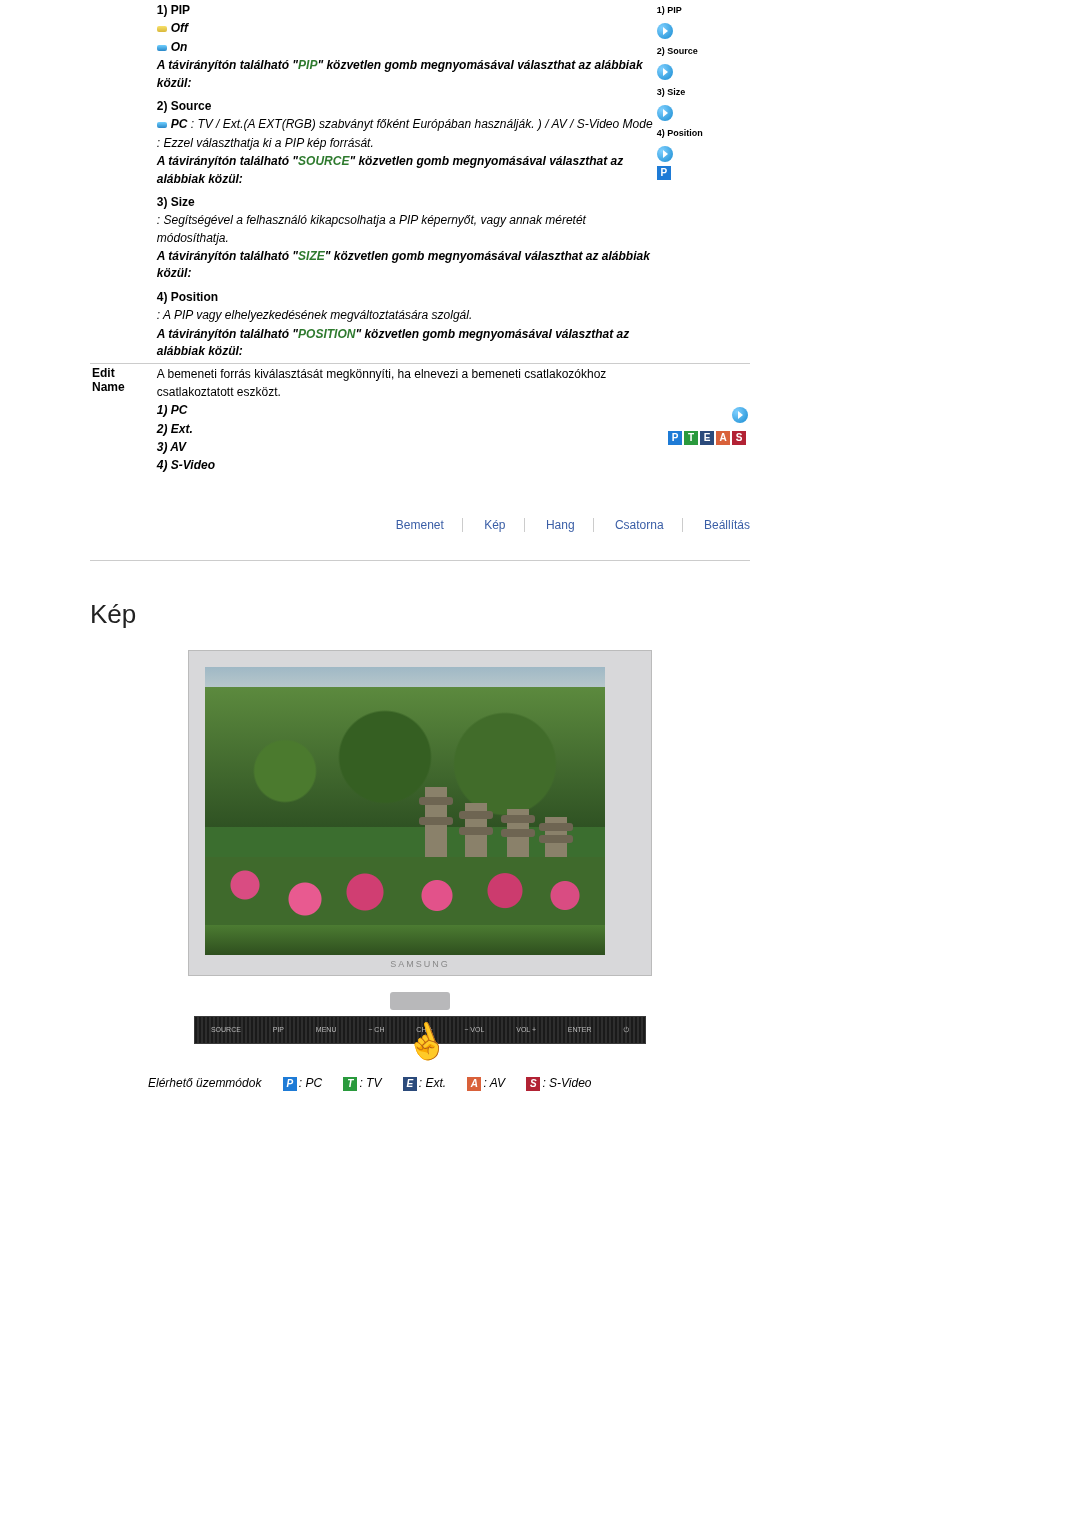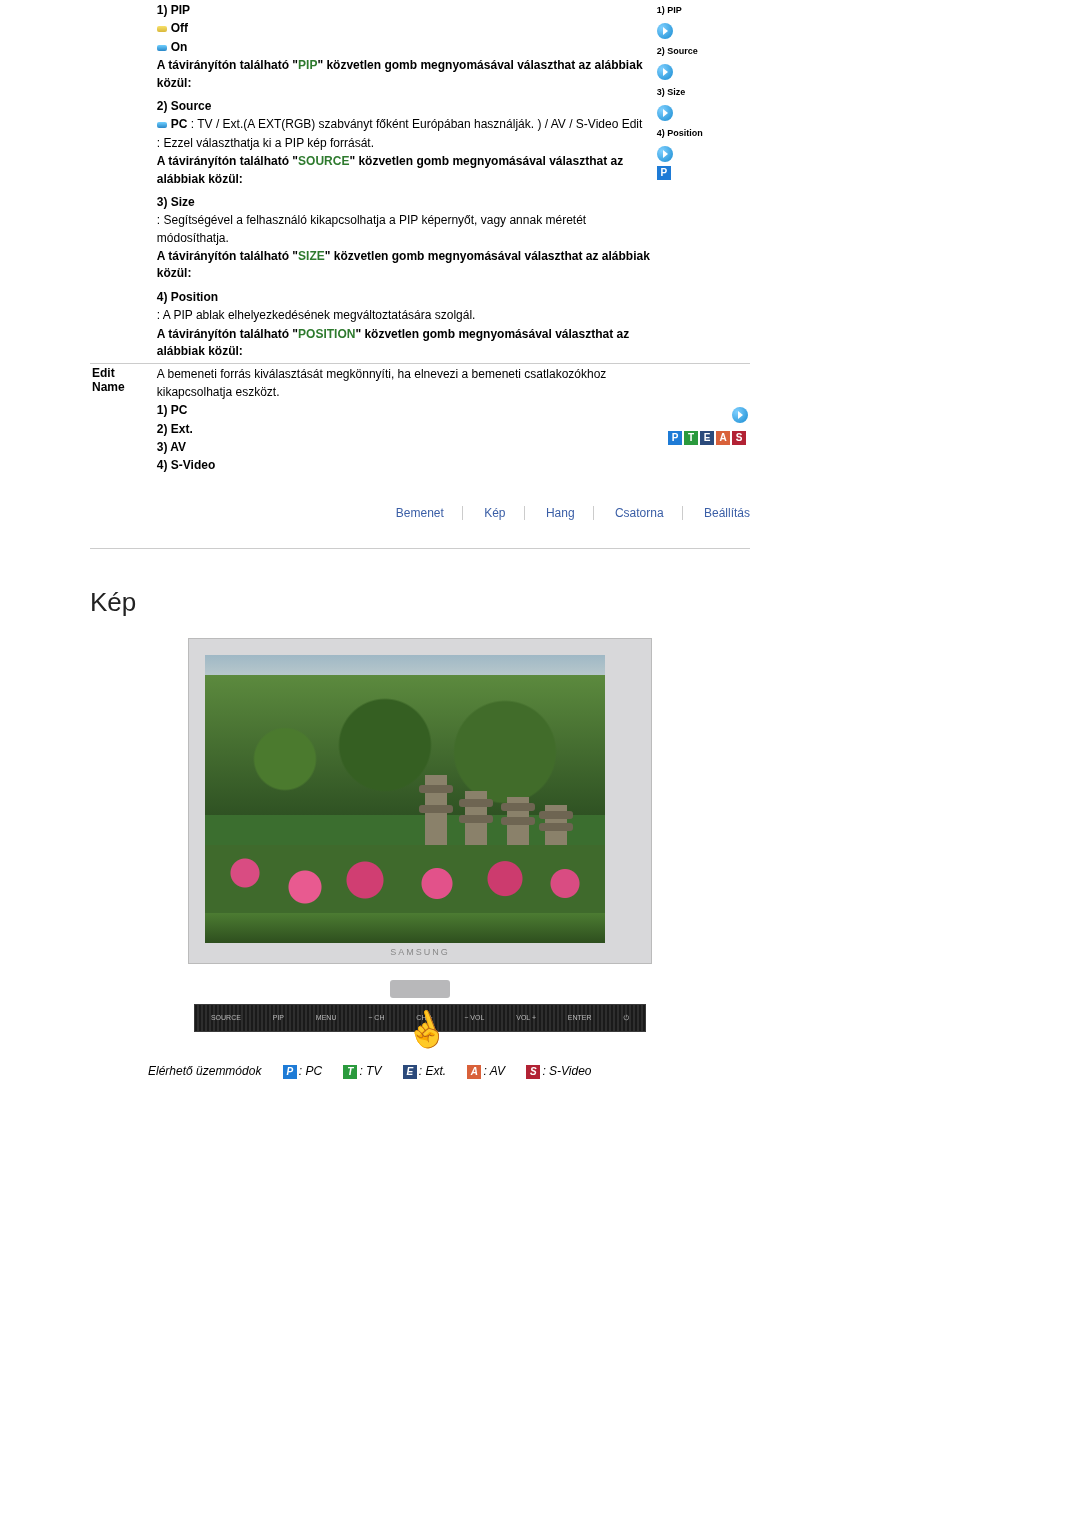--- a/index.html
+++ b/index.html
@@ -81,21 +81,21 @@
     margin-right: 2px;
   }
   .badge-p { background: #1e7bd6; }
   .badge-t { background: #2a9a3d; }
   .badge-e { background: #2b4a7b; }
   .badge-a { background: #d9613a; }
   .badge-s { background: #b22234; }
   .nav-row {
     width: 660px;
     margin-left: 90px;
-    margin-top: 28px;
+    margin-top: 40px;
     text-align: right;
   }
   .nav-row span {
     color: #3a5ea6;
     font-size: 12px;
     padding: 0 18px;
     border-right: 1px solid #ccc;
   }
   .nav-row span:last-child { border-right: none; padding-right:0; }
   .divider {
@@ -190,21 +190,21 @@
   }
   .hand {
     position:absolute; left:220px; top:30px; font-size:34px; color:#d6c7b7;
     transform: rotate(-20deg);
   }
   .modes-row {
     margin-top: 14px;
     font-size: 12px;
   }
   .modes-row .seg { margin-right: 18px; font-style: italic; }
-  .indent1 { margin-left: 22px; line-height: 1.4; }
+  .indent1 { margin-left: 22px; line-height: 1.4; font-style: italic; }
   .pip-block p { margin: 0 0 1px 0; line-height: 1.45; }
   .right-list div { margin-bottom: 4px; display:flex; align-items:center; gap:4px; white-space:nowrap;}
 </style>
 </head>
 <body>
 
 <div class="page">
 
 <table class="main-table">
 
@@ -215,35 +215,35 @@
       <div class="pip-block">
         <p class="b">1) PIP</p>
         <p class="indent1"><span class="bullet-yellow"></span><span class="b">Off</span></p>
         <p class="indent1"><span class="bullet-blue"></span><span class="b">On</span></p>
         <p class="indent1 b">
           <span>A távirányítón található "</span><span class="green">PIP</span><span>" közvetlen gomb megnyomásával választhat az alábbiak közül:</span>
         </p>
 
         <p class="b" style="margin-top:6px;">2) Source</p>
         <p class="indent1">
-          <span class="bullet-blue"></span><span class="b">PC</span><span> : TV / Ext.(A EXT(RGB) szabványt főként Európában használják. ) / AV / S-Video Edit</span>
+          <span class="bullet-blue"></span><span class="b">PC</span><span> : TV / Ext.(A EXT(RGB) szabványt főként Európában használják. ) / AV / S-Video Mode</span>
         </p>
         <p class="indent1">: Ezzel választhatja ki a PIP kép forrását.</p>
         <p class="indent1 b">
           <span>A távirányítón található "</span><span class="green">SOURCE</span><span>" közvetlen gomb megnyomásával választhat az alábbiak közül:</span>
         </p>
 
         <p class="b" style="margin-top:6px;">3) Size</p>
         <p class="indent1">: Segítségével a felhasználó kikapcsolhatja a PIP képernyőt, vagy annak méretét módosíthatja.</p>
         <p class="indent1 b">
           <span>A távirányítón található "</span><span class="green">SIZE</span><span>" közvetlen gomb megnyomásával választhat az alábbiak közül:</span>
         </p>
 
         <p class="b" style="margin-top:6px;">4) Position</p>
-        <p class="indent1">: A PIP ablak elhelyezkedésének megváltoztatására szolgál.</p>
+        <p class="indent1">: A PIP vagy elhelyezkedésének megváltoztatására szolgál.</p>
         <p class="indent1 b">
           <span>A távirányítón található "</span><span class="green">POSITION</span><span>" közvetlen gomb megnyomásával választhat az alábbiak közül:</span>
         </p>
       </div>
     </td>
     <td class="col-right">
       <div class="right-list">
         <div>
                 <span class="b">1) PIP</span>
               </div>
@@ -275,21 +275,21 @@
     </td>
   </tr>
 
   <tr>
     <td class="col-left b">
       <div>Edit</div>
       <div>Name</div>
     </td>
     <td class="col-mid">
       <div class="pip-block">
-        <p>A bemeneti forrás kiválasztását megkönnyíti, ha elnevezi a bemeneti csatlakozókhoz kikapcsolhatja eszközt.</p>
+        <p>A bemeneti forrás kiválasztását megkönnyíti, ha elnevezi a bemeneti csatlakozókhoz csatlakoztatott eszközt.</p>
         <p class="indent1 b">1) PC</p>
         <p class="indent1 b">2) Ext.</p>
         <p class="indent1 b">3) AV</p>
         <p class="indent1 b">4) S-Video</p>
       </div>
     </td>
     <td class="col-right col-right-editname">
       <div style="margin-top:40px;">
         <span class="play-icon"></span>
       </div>

